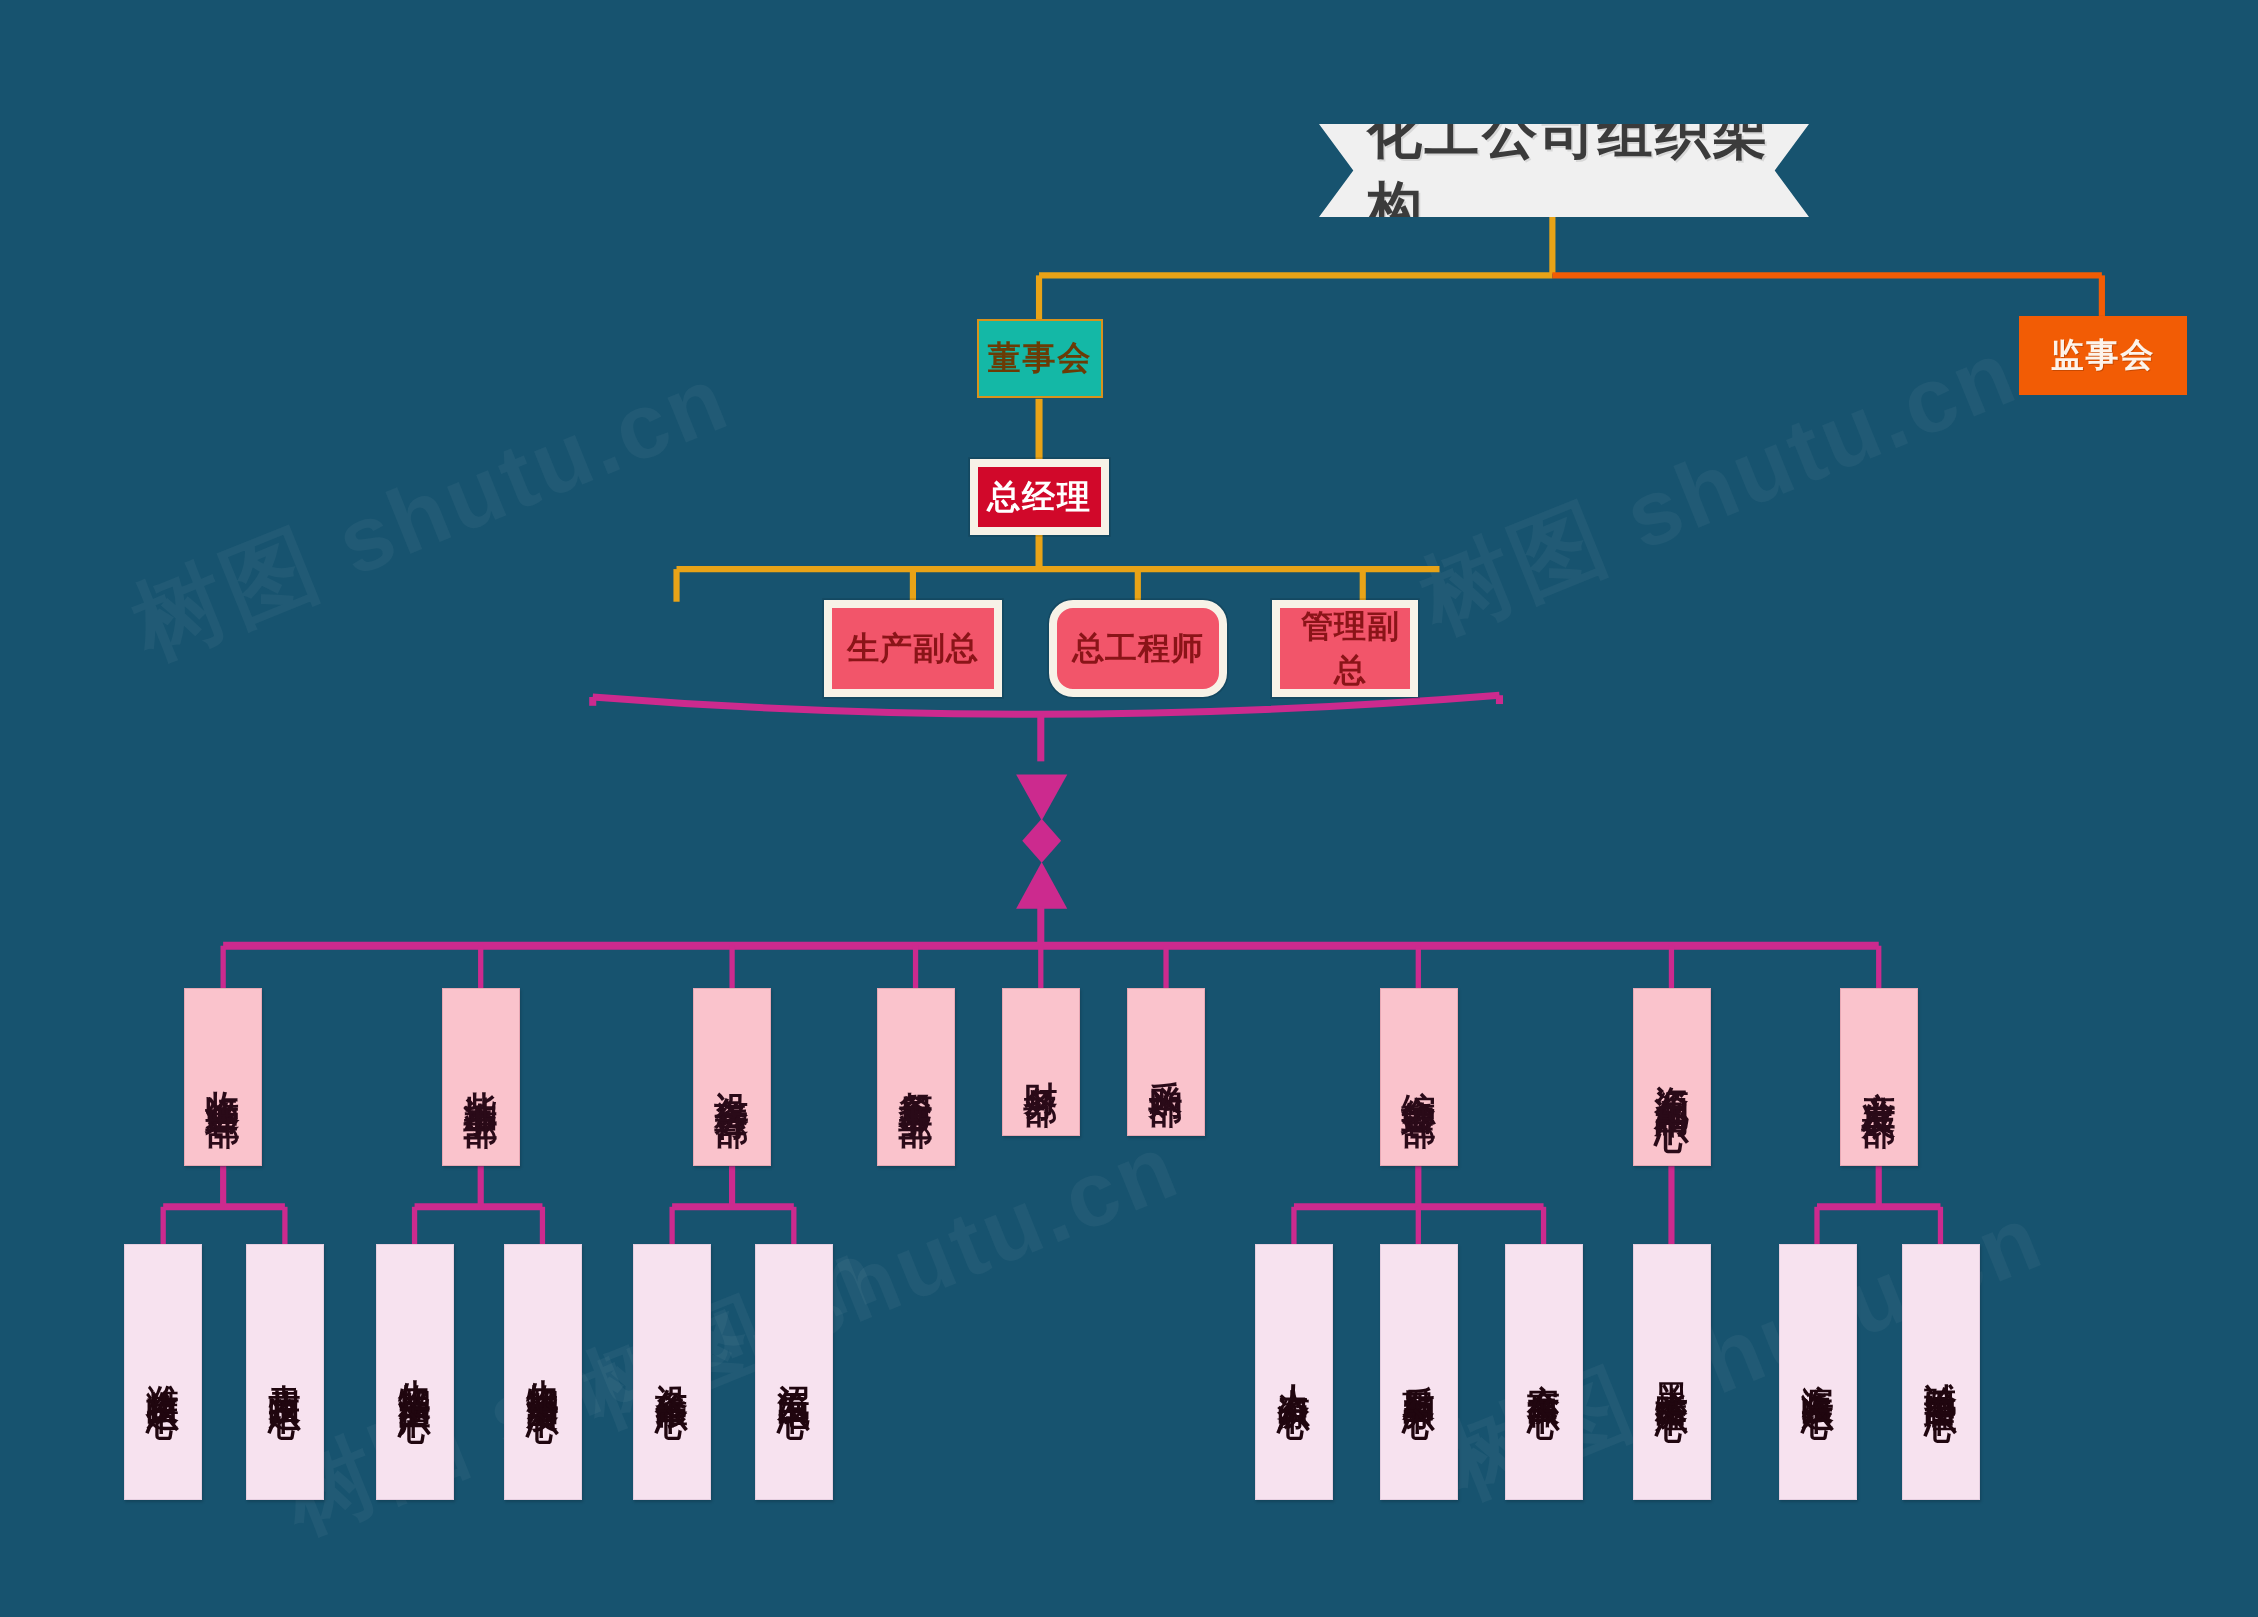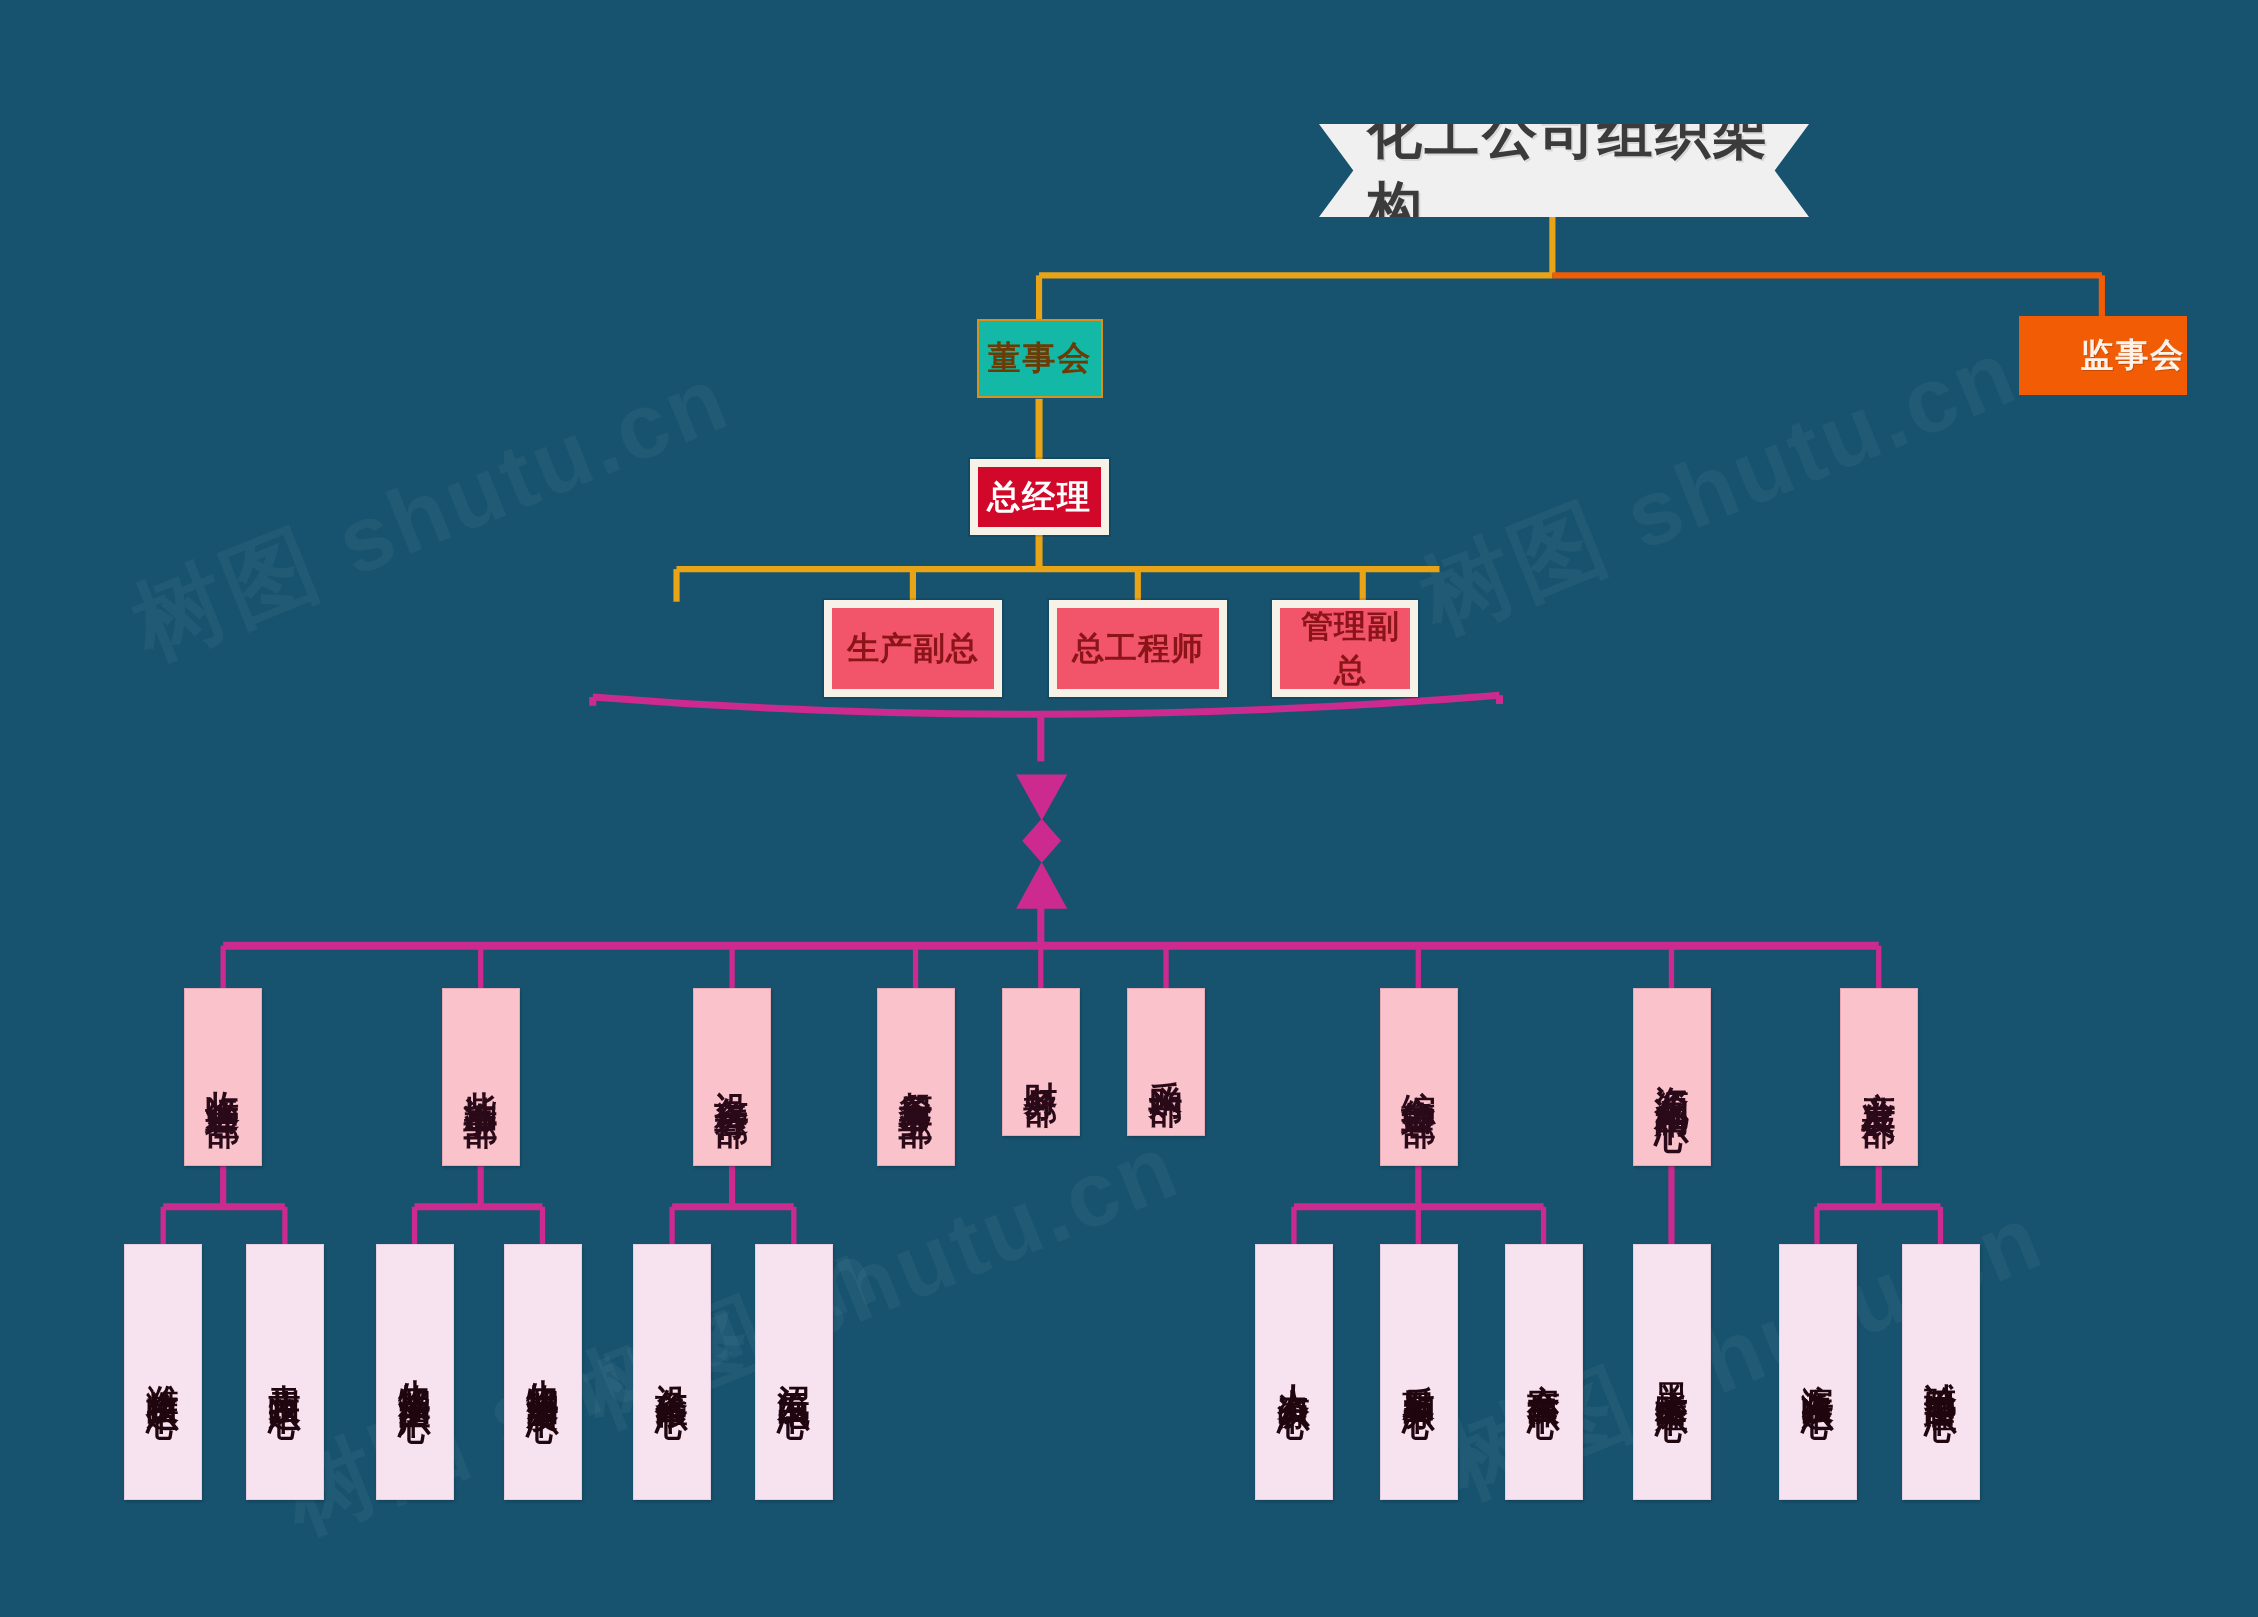--- a/index.html
+++ b/index.html
@@ -85,21 +85,20 @@
 
   
   .n-super {
     background: #f25c05;
     border: 2.6px solid #f25c05;
     color: #fdf3ea;
     font-size: 33px;
     font-weight: 700;
     letter-spacing: 1.8px;
     text-shadow: 0.9px 0.9px 0 rgba(120,40,0,0.35);
-    justify-content: flex-end;
   }
 
   
   .n-gm {
     background: #d1082a;
     border: 8px solid #f7f2e7;
     color: #ffffff;
     font-size: 33px;
     font-weight: 700;
     letter-spacing: 1.8px;
@@ -241,21 +240,21 @@
     <span>监事会</span>
   </div>
 
   <div class="node n-gm" style="left:970px; top:459px; width:139px; height:76px;">
     <span>总经理</span>
   </div>
 
   <div class="node n-vp" style="left:824px; top:600px; width:178px; height:97px;">
     <span>生产副总</span>
   </div>
-  <div class="node n-vp" style="left:1049px; top:600px; width:178px; height:97px;">
+  <div class="node n-vp" style="left:1049px; top:600px; width:178px; height:97px;border-radius:24px;">
     <span>总工程师</span>
   </div>
   <div class="node n-vp" style="left:1272px; top:600px; width:146px; height:97px;padding-left:11px;">
     <span>管理副总</span>
   </div>
 
   <div class="node n-dept" style="left:184px; top:988px; width:78px; height:178px;">
     <span>收运管理部</span>
   </div>
   <div class="node n-dept" style="left:442px; top:988px; width:78px; height:178px;">

